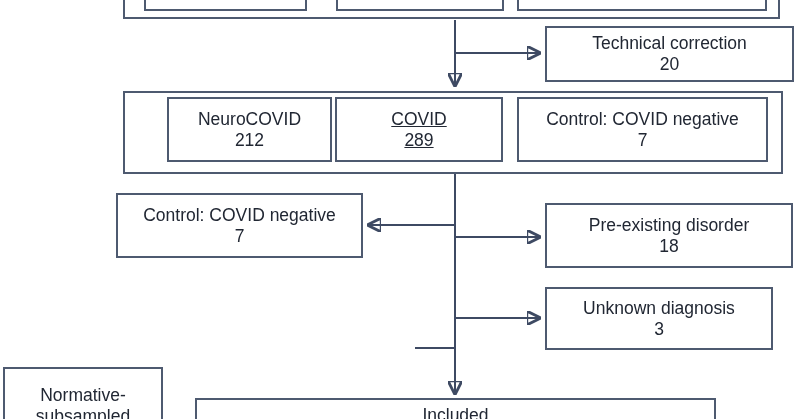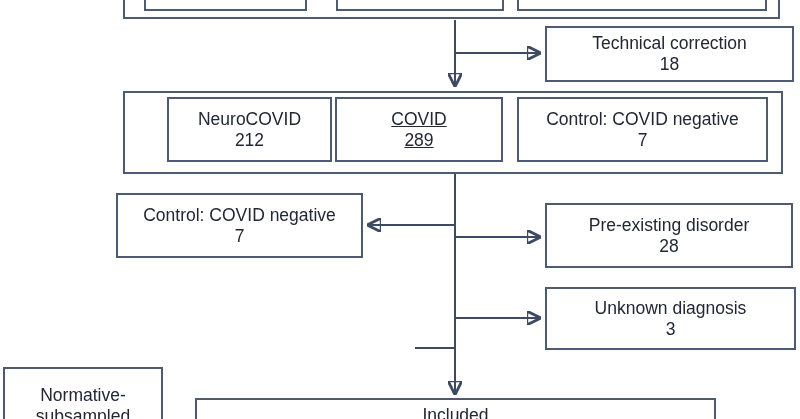--- a/index.html
+++ b/index.html
@@ -59,21 +59,21 @@
     <path d="M415,348 H455"></path>
   </svg>
 
   <div class="box" style="left:123px; top:-30px; width:657px; height:49px;"></div>
   <div class="box" style="left:144px; top:-30px; width:163px; height:41px;"></div>
   <div class="box" style="left:336px; top:-30px; width:168px; height:41px;"></div>
   <div class="box" style="left:517px; top:-30px; width:250px; height:41px;"></div>
 
   <div class="box" style="left:545px; top:26px; width:249px; height:56px;">
     <div>Technical correction</div>
-    <div>18</div>
+    <div>20</div>
   </div>
 
   <div class="box" style="left:123px; top:91px; width:660px; height:83px;"></div>
   <div class="box" style="left:143px; top:97px; width:165px; height:65px;margin-left:24px;">
     <div>NeuroCOVID</div>
     <div>212</div>
   </div>
   <div class="box" style="left:335px; top:97px; width:168px; height:65px;text-decoration:underline;">
     <div>COVID</div>
     <div>289</div>
@@ -82,23 +82,23 @@
     <div>Control: COVID negative</div>
     <div>7</div>
   </div>
 
   <div class="box" style="left:116px; top:193px; width:247px; height:65px;">
     <div>Control: COVID negative</div>
     <div>7</div>
   </div>
   <div class="box" style="left:545px; top:203px; width:248px; height:65px;">
     <div>Pre-existing disorder</div>
-    <div>28</div>
+    <div>18</div>
   </div>
-  <div class="box" style="left:545px; top:287px; width:251px; height:63px;">
+  <div class="box" style="left:545px; top:287px; width:228px; height:63px;">
     <div>Unknown diagnosis</div>
     <div>3</div>
   </div>
 
 
   <div class="box top-align" style="left:3px; top:367px; width:160px; height:80px; padding-top:16px;">
     <div>Normative-</div>
     <div>subsampled</div>
   </div>
   <div class="box top-align" style="left:195px; top:398px; width:521px; height:49px; padding-top:5px;">

